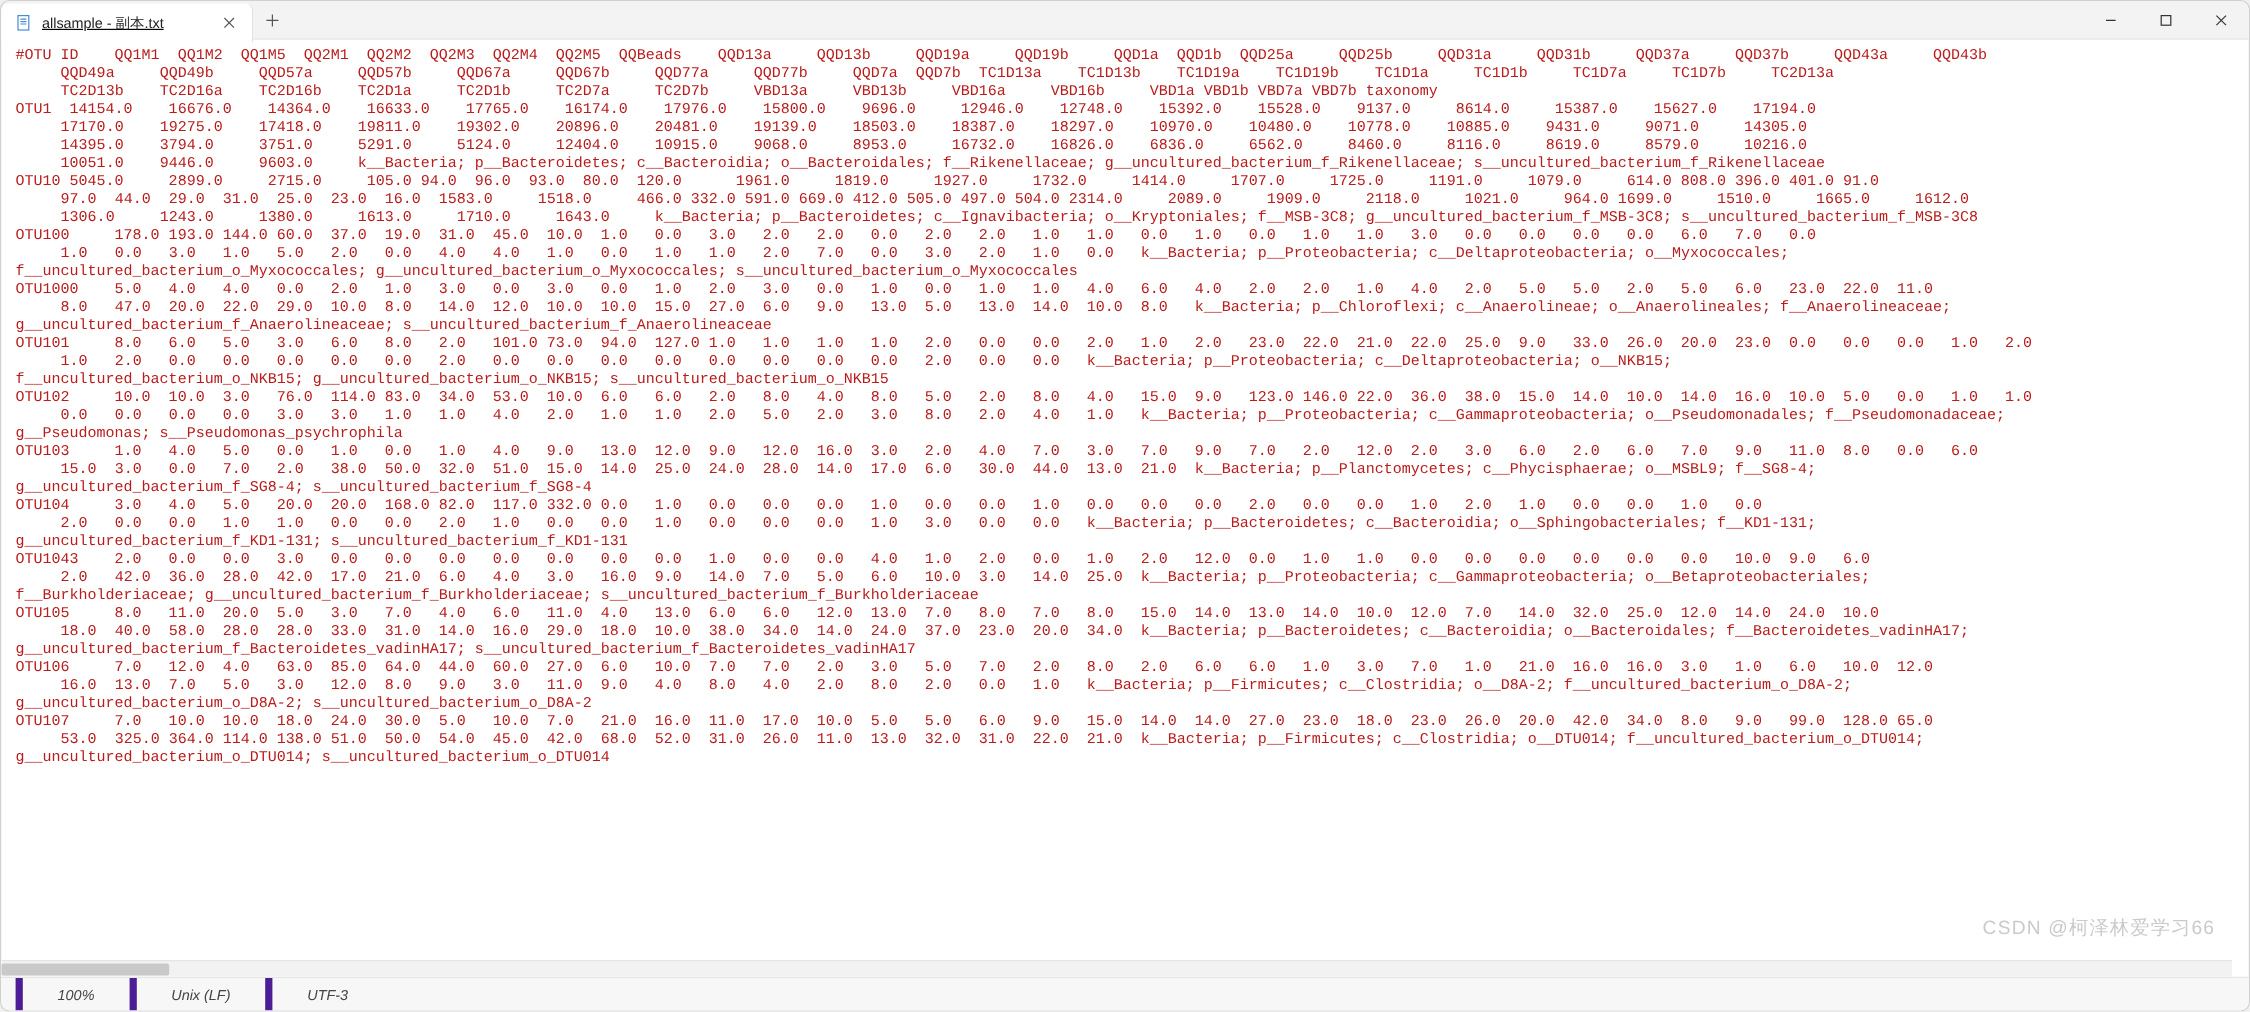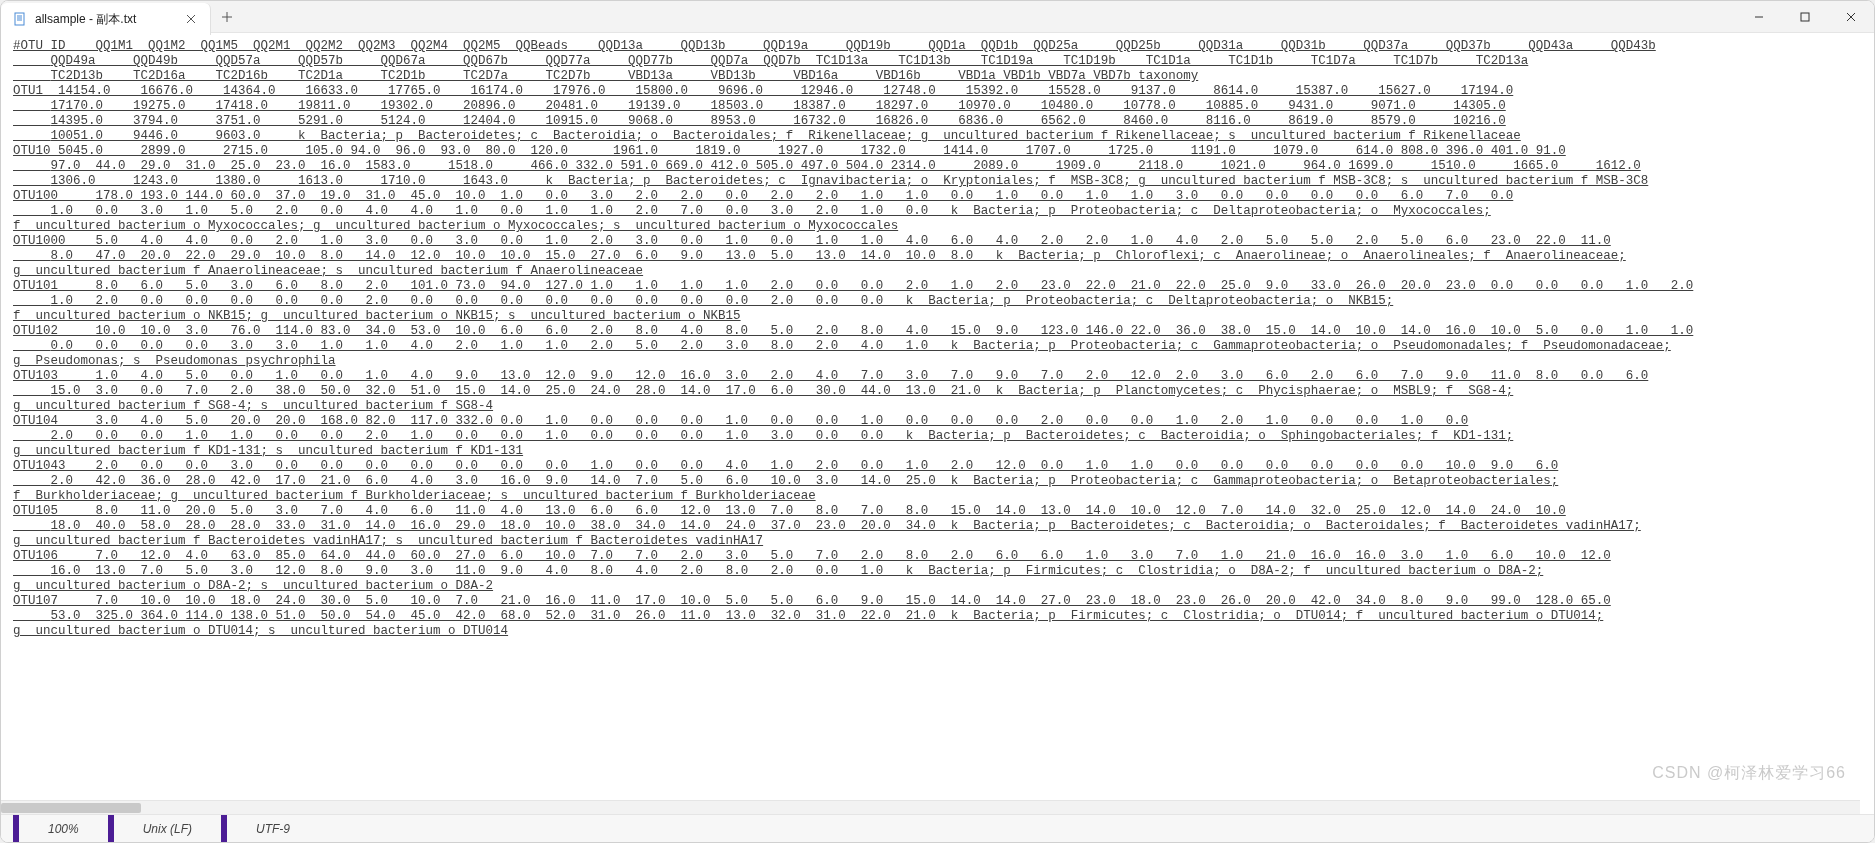--- a/index.html
+++ b/index.html
@@ -1,30 +1,30 @@
 <!DOCTYPE html>
 <html><head>
 <meta charset="utf-8">
 <style>
   * { margin: 0; padding: 0; box-sizing: border-box; }
   html, body { width: 1875px; height: 843px; font-family: "Segoe UI", "Microsoft YaHei", sans-serif; font-size: 12px; background: #f0f0f0; overflow: hidden; }
   .window { width: 1875px; height: 843px; background: #ffffff; display: flex; flex-direction: column; border: 1px solid #d0d0d0; border-radius: 8px; overflow: hidden; }
-  .titlebar { height: 32px; display: flex; align-items: stretch; background: #f3f3f3; border-bottom: 1px solid #e5e5e5; }
+  .titlebar { height: 32px; display: flex; align-items: stretch; background: #f3f3f3; border-bottom: 1px solid #e5e5e5; text-decoration: underline; }
   .tab { display: flex; align-items: center; background: #ffffff; border-right: 1px solid #e0e0e0; padding: 0 12px; gap: 8px; height: 32px; border-radius: 6px 6px 0 0; margin-top: 2px; }
   .tab-icon { width: 14px; height: 14px; display: inline-flex; align-items: center; justify-content: center; }
   .tab-title { font-size: 12px; color: #222; padding-right: 40px; }
   .tab-close { width: 14px; height: 14px; display: inline-flex; align-items: center; justify-content: center; color: #555; font-size: 12px; }
   .newtab { width: 32px; display: flex; align-items: center; justify-content: center; color: #555; font-size: 14px; }
   .win-controls { margin-left: auto; display: flex; }
   .win-btn { width: 46px; height: 32px; display: flex; align-items: center; justify-content: center; color: #333; }
   .menubar { height: 34px; display: flex; align-items: center; padding: 0 10px; gap: 18px; border-bottom: 1px solid #e5e5e5; }
   .menu-item { font-size: 13px; color: #222; padding: 4px 6px; }
   .gear { margin-left: auto; padding: 4px 6px; color: #444; }
   .content-wrap { flex: 1; overflow: hidden; position: relative; }
-  .content { padding: 6px 12px 6px 12px; font-family: "Consolas","Courier New",monospace; font-size: 12.5px; line-height: 15px; color: #404040; white-space: pre-wrap; word-break: break-all; height: 100%; overflow: hidden; text-decoration: underline; }
+  .content { padding: 6px 12px 6px 12px; font-family: "Consolas","Courier New",monospace; font-size: 12.5px; line-height: 15px; color: #b91c1c; white-space: pre-wrap; word-break: break-all; height: 100%; overflow: hidden; }
   .statusbar { height: 28px; border-top: 1px solid #e5e5e5; display: flex; align-items: center; font-size: 12px; color: #444; background: #f7f7f7; padding: 0 12px; }
   .status-left { flex: 1; }
   .status-seg { padding: 0 29px; border-left: 6px solid #4c1d95; height: 100%; display: flex; align-items: center; font-style: italic; }
   .watermark { position: absolute; right: 28px; bottom: 30px; font-size: 16px; color: #bdbdbd; font-family: "Microsoft YaHei",sans-serif; pointer-events: none; opacity: .8; letter-spacing: 1px; }
   .hscroll { position: absolute; left: 0; right: 14px; bottom: 0; height: 14px; background: #f2f2f2; border-top: 1px solid #e5e5e5; }
   .hscroll-thumb { position: absolute; left: 0; top: 2px; height: 10px; width: 140px; background: #c9c9c9; border-radius: 2px; }
   svg { display:block; }
 </style>
 </head>
 <body>
@@ -118,15 +118,15 @@
 g__uncultured_bacterium_o_DTU014; s__uncultured_bacterium_o_DTU014</pre>
     <div class="watermark">CSDN @柯泽林爱学习66</div>
     <div class="hscroll">
       <div class="hscroll-thumb"></div>
     </div>
   </div>
 
   <div class="statusbar">
     <span class="status-seg">100%</span>
     <span class="status-seg">Unix (LF)</span>
-    <span class="status-seg">UTF-9</span>
+    <span class="status-seg">UTF-3</span>
   </div>
 </div>
 
 </body></html>

